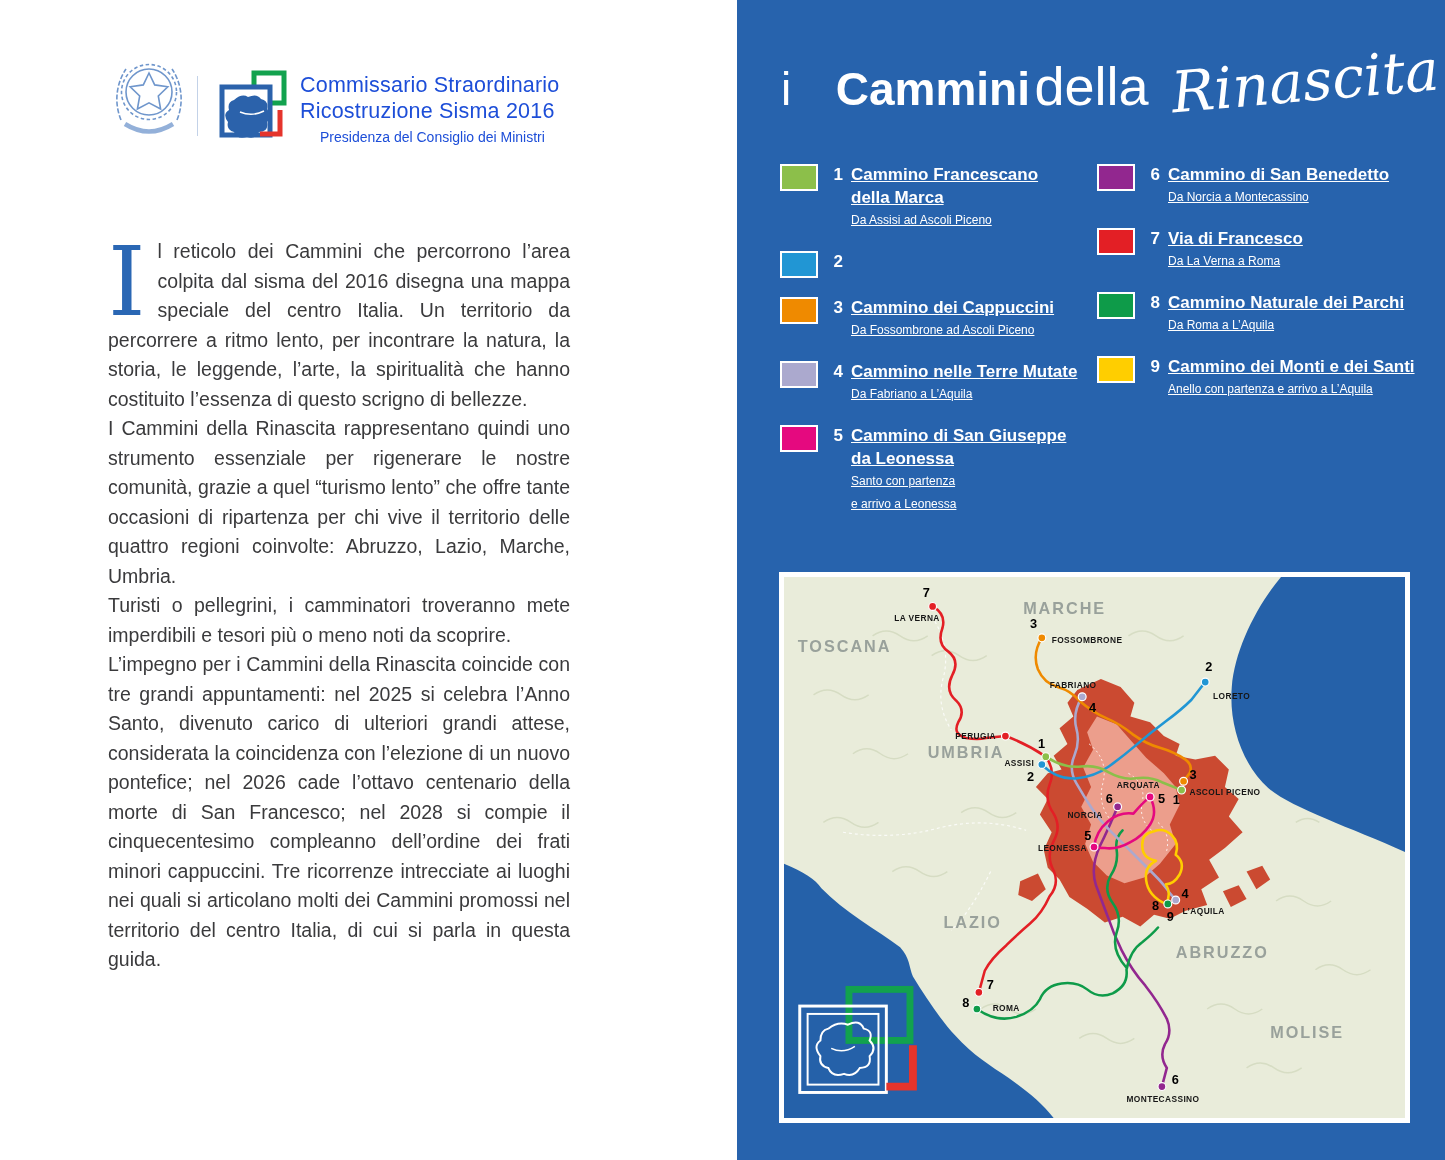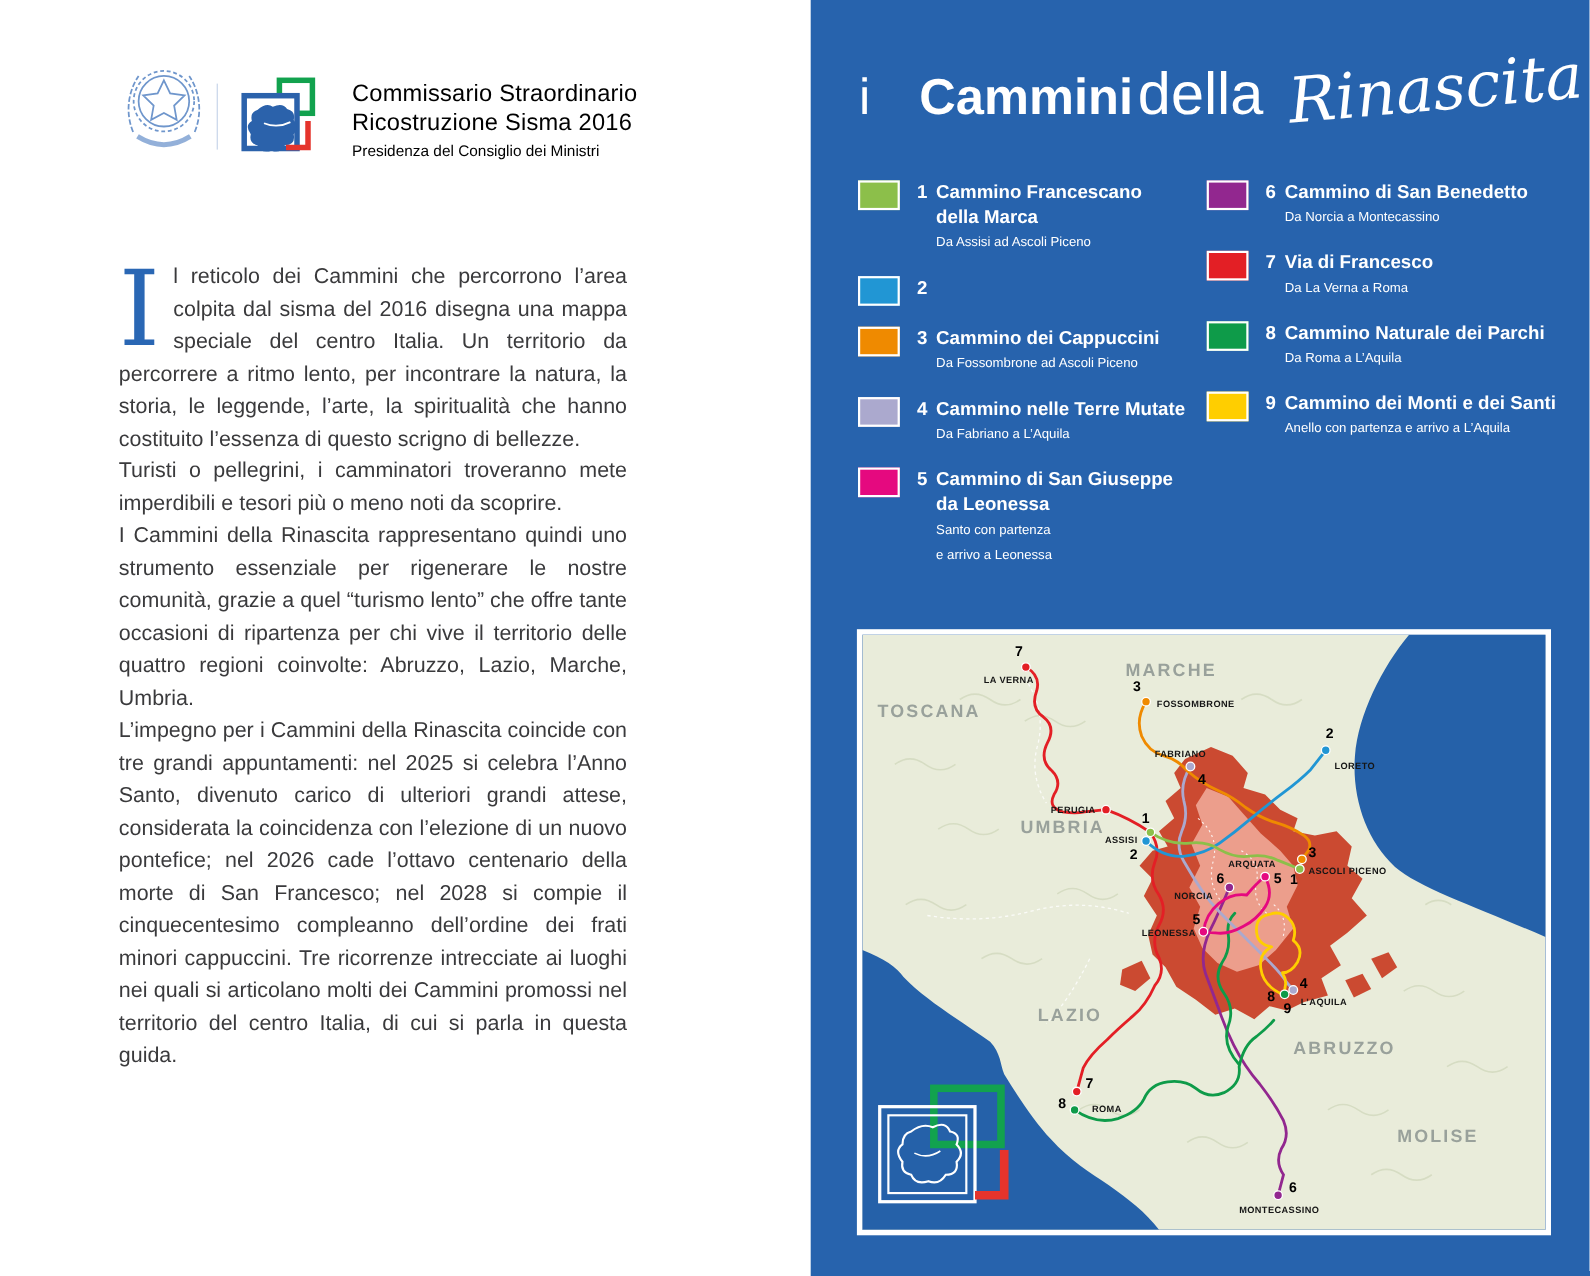--- a/index.html
+++ b/index.html
@@ -3,23 +3,23 @@
 <meta charset="utf-8">
 <style>
   html,body{margin:0;padding:0;}
   body{width:1445px;height:1160px;position:relative;background:#ffffff;
        font-family:"Liberation Sans",sans-serif;overflow:hidden;}
 
   
   .emblem{position:absolute;left:110px;top:56px;}
   .hdr-divider{position:absolute;left:197px;top:76px;width:1px;height:60px;background:#c3d2e8;}
   .minilogo{position:absolute;left:218px;top:70px;}
-  .agency{position:absolute;left:320px;top:72px;color:#000000;}
+  .agency{position:absolute;left:300px;top:72px;color:#1d4ed8;}
   .agency .l1,.agency .l2{font-size:21.5px;line-height:26px;font-weight:400;letter-spacing:.2px;}
-  .agency .l3{font-size:14px;line-height:20px;margin-top:3px;font-weight:400;}
+  .agency .l3{font-size:14px;line-height:20px;margin-top:3px;font-weight:400;margin-left:20px;}
 
   .article{position:absolute;left:108px;top:237px;width:462px;
            font-size:19.5px;line-height:29.5px;color:#3a3a3c;text-align:justify;}
   .article p{margin:0;}
   .dropcap{float:left;font-family:"DejaVu Serif",serif;font-size:95px;line-height:74px;
            color:#2a67b4;padding:8px 12px 0 0;}
 
   
   .page-right{position:absolute;left:737px;top:0;width:708px;height:1160px;background:#2763ad;}
   .title{position:absolute;left:44px;top:52px;color:#ffffff;white-space:nowrap;}
@@ -28,21 +28,21 @@
   .t-della{font-size:54px;font-weight:300;}
   .t-script{display:inline-block;font-family:"DejaVu Serif",serif;font-style:italic;
             font-size:57px;transform:rotate(-5deg);margin-left:18px;position:relative;top:-4px;}
 
   .legend-col{position:absolute;top:163px;color:#fff;}
   .col1{left:43px;width:305px;}
   .col2{left:360px;width:340px;}
   .leg-item{display:flex;align-items:flex-start;margin-bottom:18px;}
   .swatch{flex:0 0 34px;height:23px;border:2px solid #fff;margin-top:1px;}
   .leg-num{flex:0 0 15px;text-align:right;font-weight:700;font-size:17px;line-height:23px;margin:0 8px 0 10px;}
-  .leg-text{flex:1;}
+  .leg-text{flex:1;text-decoration:underline;}
   .leg-title{font-weight:700;font-size:17px;line-height:23px;}
   .leg-sub{font-weight:400;font-size:12px;line-height:23px;}
 
   .map-frame{position:absolute;left:42px;top:572px;width:631px;height:551px;
              border:5px solid #ffffff;box-sizing:border-box;background:#2561a9;}
   svg text{font-family:"Liberation Sans",sans-serif;}
   .region-lbl{font-size:16.5px;font-weight:700;fill:#99a19b;letter-spacing:2px;}
   .city-lbl{font-size:8.5px;font-weight:700;fill:#161616;letter-spacing:.4px;}
   .num-lbl{font-size:13px;font-weight:700;fill:#000;}
 </style>
@@ -72,22 +72,22 @@
   </svg>
 </div>
 <div class="agency">
   <div class="l1">Commissario Straordinario</div>
   <div class="l2">Ricostruzione Sisma 2016</div>
   <div class="l3">Presidenza del Consiglio dei Ministri</div>
 </div>
 
 <div class="article">
   <p><span class="dropcap">I</span><span>l reticolo dei Cammini che percorrono l’area colpita dal sisma del 2016 disegna una mappa speciale del centro Italia. Un territorio da percorrere a ritmo lento, per incontrare la natura, la storia, le leggende, l’arte, la spiritualità che hanno costituito l’essenza di questo scrigno di bellezze.</span></p>
+  <p>I Cammini della Rinascita rappresentano quindi uno strumento essenziale per rigenerare le nostre comunità, grazie a quel “turismo lento” che offre tante occasioni di ripartenza per chi vive il territorio delle quattro regioni coinvolte: Abruzzo, Lazio, Marche, Umbria.</p>
   <p>Turisti o pellegrini, i camminatori troveranno mete imperdibili e tesori più o meno noti da scoprire.</p>
-  <p>I Cammini della Rinascita rappresentano quindi uno strumento essenziale per rigenerare le nostre comunità, grazie a quel “turismo lento” che offre tante occasioni di ripartenza per chi vive il territorio delle quattro regioni coinvolte: Abruzzo, Lazio, Marche, Umbria.</p>
   <p>L’impegno per i Cammini della Rinascita coincide con tre grandi appuntamenti: nel 2025 si celebra l’Anno Santo, divenuto carico di ulteriori grandi attese, considerata la coincidenza con l’elezione di un nuovo pontefice; nel 2026 cade l’ottavo centenario della morte di San Francesco; nel 2028 si compie il cinquecentesimo compleanno dell’ordine dei frati minori cappuccini. Tre ricorrenze intrecciate ai luoghi nei quali si articolano molti dei Cammini promossi nel territorio del centro Italia, di cui si parla in questa guida.</p>
 </div>
 
 <div class="page-right">
 
   <div class="title">
     <span class="t-i">i</span>
     <span class="t-bold">Cammini</span>
     <span class="t-della">della</span>
     <span class="t-script">Rinascita</span>

